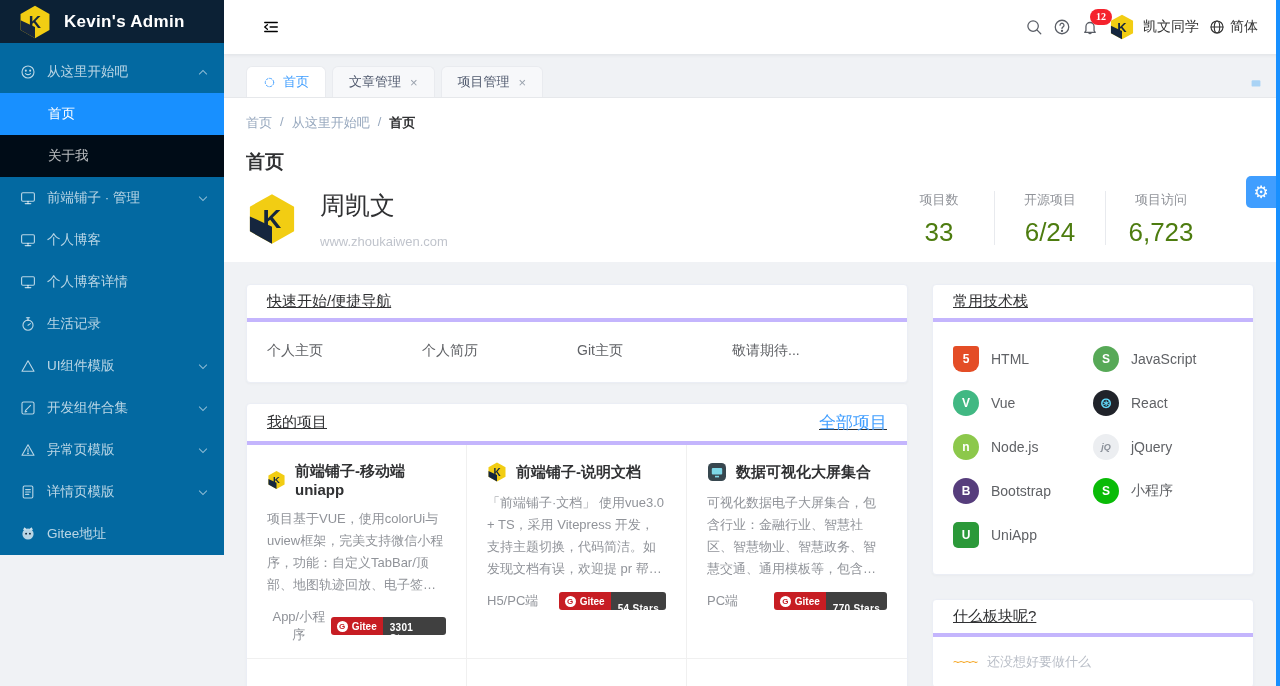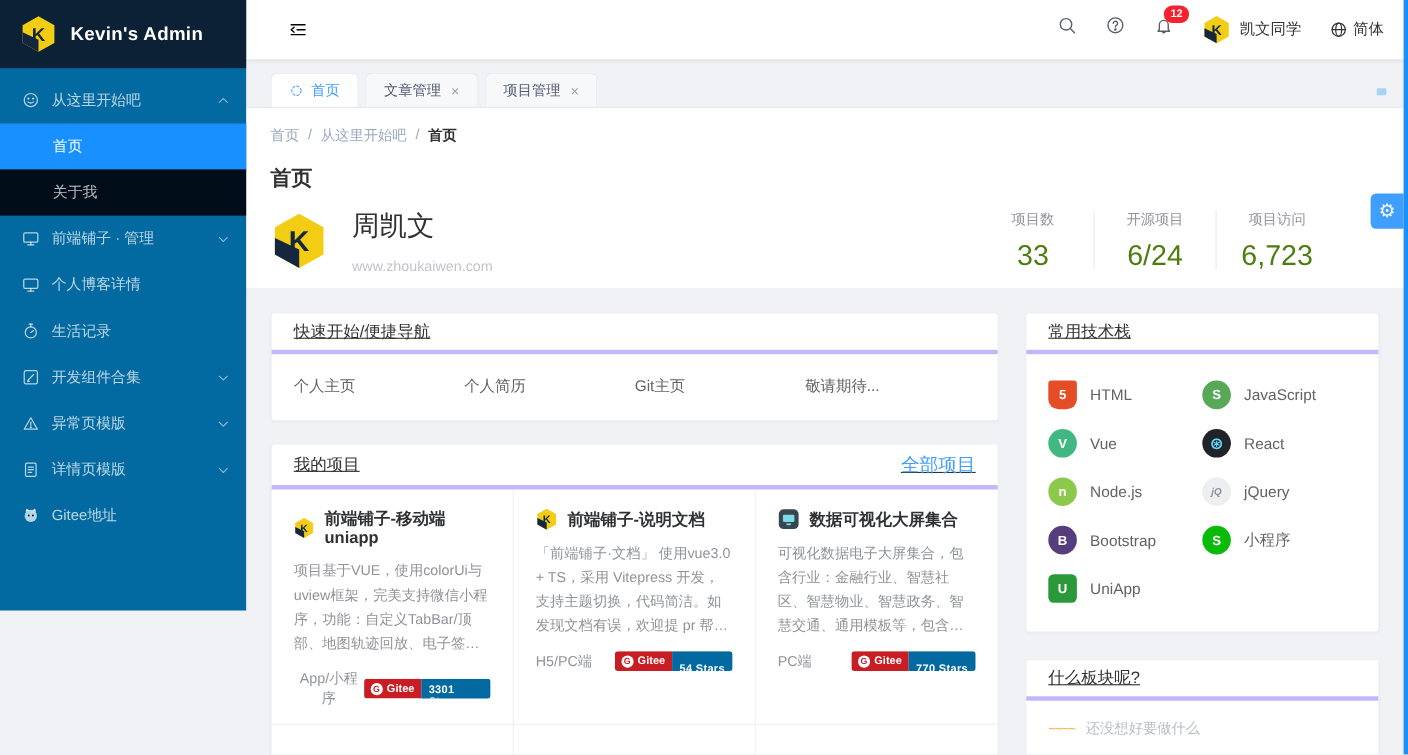--- a/index.html
+++ b/index.html
@@ -16,21 +16,21 @@
   .mi .ic { width:16px; height:16px; flex:0 0 16px; }
   .submenu { background:#000c17; }
   .mi.sub { padding-left:48px; }
   .mi.active { background:#1890ff; color:#fff; }
   .chev { width:6px; height:6px; border-right:1.4px solid rgba(255,255,255,.55); border-bottom:1.4px solid rgba(255,255,255,.55); transform:rotate(45deg); margin-top:-3px; }
   .chev.up { transform:rotate(-135deg); margin-top:4px; }
 
   
   .main { flex:1; display:flex; flex-direction:column; min-width:0; }
   .navbar { height:54px; background:#fff; display:flex; align-items:center; padding:0 22px 0 38px; box-shadow:0 1px 4px rgba(0,21,41,.08); position:relative; z-index:3; }
-  .nav-right { margin-left:auto; display:flex; gap:26px; color:#5a5e66; }
+  .nav-right { margin-left:auto; display:flex; align-items:center; gap:10px; color:#5a5e66;font-family:Liberation Serif, serif; }
   .nav-ic { width:18px; height:18px; cursor:pointer; }
   .bell-wrap { position:relative; cursor:pointer; }
   .nbadge { position:absolute; top:-9px; left:9px; background:#f5222d; color:#fff; font-size:10px; line-height:1; padding:3px 6px; border-radius:9px; font-weight:700; }
   .user { display:flex; align-items:center; gap:8px; cursor:pointer; color:#333; font-size:14px; }
   .lang { display:flex; align-items:center; gap:5px; cursor:pointer; color:#333; font-size:14px; }
 
   .tabstrip { height:44px; background:#f0f2f5; display:flex; align-items:flex-end; padding:0 16px 0 22px; border-bottom:1px solid #e6e8eb; position:relative; z-index:2; }
   .tab { height:31px; display:flex; align-items:center; gap:7px; padding:0 16px; font-size:13px; color:#515a6e; background:#f7f8fa; border:1px solid #e9ebef; border-bottom:none; border-radius:6px 6px 0 0; margin-right:6px; cursor:pointer; }
   .tab.active { background:#fff; color:#409eff; }
   .tab .x { color:#9aa2ad; font-size:13px; cursor:pointer; margin-left:2px; }
@@ -64,21 +64,21 @@
   .pgrid { display:grid; grid-template-columns:1fr 1fr 1fr; }
   .pcell { padding:17px 20px 14px 20px; border-right:1px solid #f0f0f0; border-bottom:1px solid #f0f0f0; cursor:pointer; }
   .pcell:nth-child(3n) { border-right:none; }
   .ptitle { display:flex; align-items:center; gap:9px; font-size:15px; color:#303133; font-weight:600; }
   .pdesc { margin-top:10px; font-size:13px; color:#909399; line-height:22px; height:88px; overflow:hidden; display:-webkit-box; -webkit-line-clamp:4; -webkit-box-orient:vertical; }
   .pfoot { margin-top:12px; display:flex; align-items:center; }
   .ptag { font-size:13px; color:#909399;text-align:center; }
   .gbadge { margin-left:auto; display:flex; height:18px; border-radius:3px; overflow:hidden; font-size:10px; font-weight:700; }
   .gbl { background:#c71d23; color:#fff; display:flex; align-items:center; gap:4px; padding:0 6px; }
   .gbl .gc { background:#fff; color:#c71d23; width:11px; height:11px; border-radius:50%; display:flex; align-items:center; justify-content:center; font-size:8px; }
-  .gbr { background:#0369a1; color:#fff; display:flex; align-items:center; padding:16px 7px; letter-spacing:.3px; }
+  .gbr { background:#404040; color:#fff; display:flex; align-items:center; padding:16px 7px; letter-spacing:.3px; }
 
   .tech-body { padding:16px 20px 18px 20px; display:grid; grid-template-columns:1fr 1fr; row-gap:2px; }
   .titem { height:42px; display:flex; align-items:center; gap:12px; font-size:14px; color:#606266; }
   .tico { width:26px; height:26px; border-radius:50%; color:#fff; font-weight:700; font-size:12px; display:flex; align-items:center; justify-content:center; flex:0 0 26px; }
   .tico.sq { border-radius:5px; }
   .tico.shield { border-radius:3px 3px 9px 9px; }
   .tico.react { color:#61dafb; font-size:15px; }
   .tico.jq { color:#8a9099; font-size:9px; font-style:italic; }
 
   .next-card { margin-top:24px; }
@@ -227,27 +227,40 @@
       <svg class="ic sicon">
           <use href="#i-monitor"></use>
         </svg>
       <span class="mi-t">前端铺子 · 管理</span>
       <span class="chev"></span>
     </div>
     <div class="mi">
       <svg class="ic sicon">
           <use href="#i-monitor"></use>
         </svg>
+      <span class="mi-t">个人博客</span>
+    </div>
+    <div class="mi">
+      <svg class="ic sicon">
+          <use href="#i-monitor"></use>
+        </svg>
       <span class="mi-t">个人博客详情</span>
     </div>
     <div class="mi">
       <svg class="ic sicon">
           <use href="#i-watch"></use>
         </svg>
       <span class="mi-t">生活记录</span>
+    </div>
+    <div class="mi">
+      <svg class="ic sicon">
+          <use href="#i-tri"></use>
+        </svg>
+      <span class="mi-t">UI组件模版</span>
+      <span class="chev"></span>
     </div>
     <div class="mi">
       <svg class="ic sicon">
           <use href="#i-edit"></use>
         </svg>
       <span class="mi-t">开发组件合集</span>
       <span class="chev"></span>
     </div>
     <div class="mi">
       <svg class="ic sicon">

